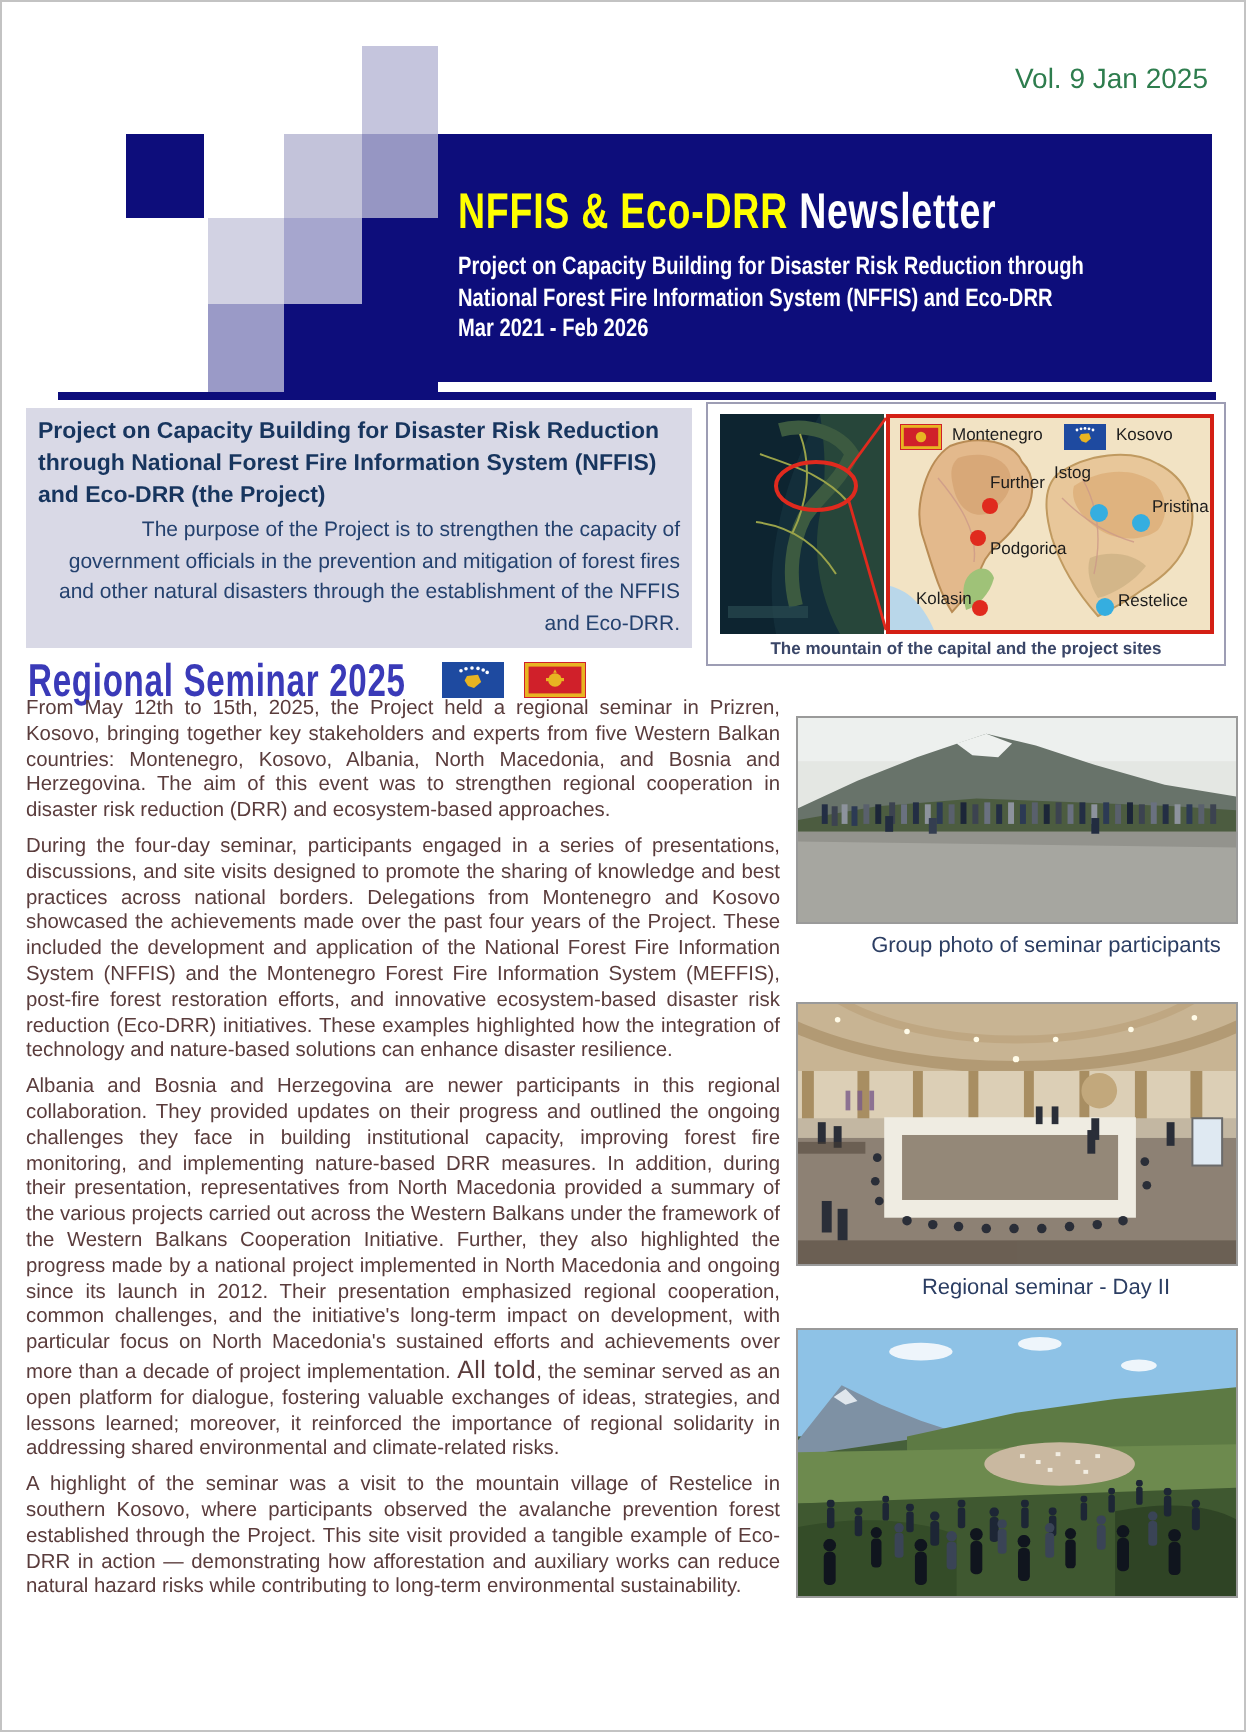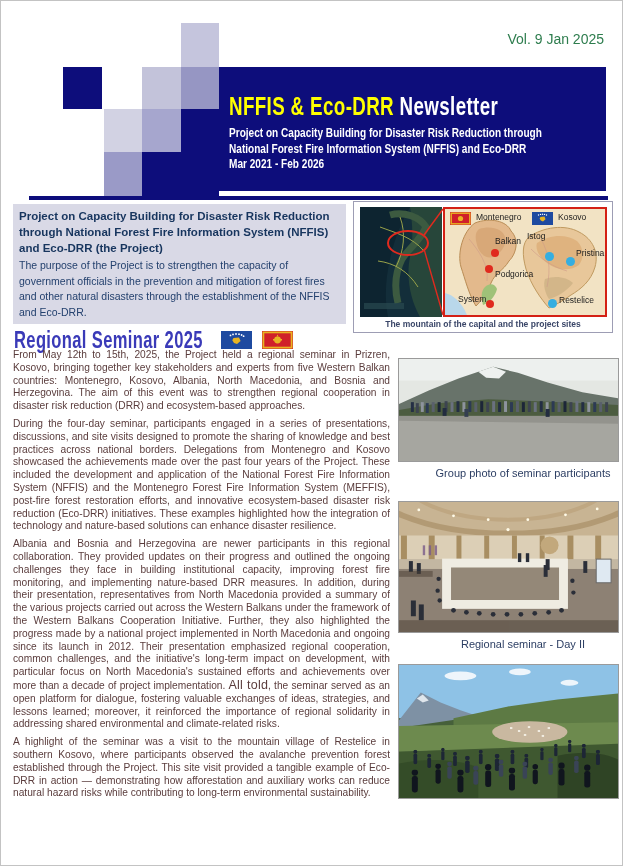--- a/index.html
+++ b/index.html
@@ -17,21 +17,21 @@
     font-weight:bold;font-size:25px;line-height:26px;color:#fff;letter-spacing:.5px;}
   .band-title .hl{color:var(--yellow,#ffff00);}
   .band-sub{white-space:nowrap;transform:scaleX(.8);transform-origin:left center;
     font-weight:bold;font-size:12.6px;line-height:14.5px;color:#fff;margin-top:1px;}
   .band-sub.first{margin-top:7px;}
   .top-rule{position:absolute;left:28px;top:195px;width:579px;height:4px;background:var(--navy,#0d0d7b);}
   
   .project-box{position:absolute;left:12px;top:203px;width:333px;height:120px;
     background:var(--box-bg,#d9d9e6);box-sizing:border-box;padding:4px 6px;}
   .project-title{font-size:11.5px;font-weight:bold;line-height:16px;color:var(--box-title,#17355e);margin:0;}
-  .project-body{font-size:10.5px;line-height:15.5px;color:var(--box-body,#24416e);margin:2px 0 0 0;}
+  .project-body{font-size:10.5px;line-height:15.5px;color:var(--box-body,#24416e);margin:2px 0 0 0;text-align:right;}
   .map-panel{position:absolute;left:352px;top:200px;width:260px;height:132px;background:#fff;
     border:1px solid #9d9db4;box-sizing:border-box;}
   .sat{position:absolute;left:6px;top:5px;width:82px;height:110px;}
   .inset{position:absolute;left:89px;top:5px;width:164px;height:110px;
     border:2px solid var(--map-border,#d42015);box-sizing:border-box;background:#c4b5fd;}
   .connector{position:absolute;left:0;top:0;width:258px;height:130px;pointer-events:none;}
   .map-caption{position:absolute;left:0;bottom:3px;width:100%;text-align:center;
     font-size:8.5px;font-weight:600;color:#3a4668;}
   .legend-flag{position:absolute;width:21px;height:13px;}
   .map-label{position:absolute;font-size:8.5px;color:#1c1c1c;white-space:nowrap;}
@@ -130,29 +130,29 @@
         <g fill="#fff">
             <circle cx="6.5" cy="3" r=".7"></circle>
             <circle cx="8.5" cy="2.4" r=".7"></circle>
             <circle cx="10.5" cy="2.2" r=".7"></circle>
             <circle cx="12.5" cy="2.4" r=".7"></circle>
             <circle cx="14.5" cy="3" r=".7"></circle>
           </g>
       </svg>
       <span class="map-label" style="left:113px;top:3px">Kosovo</span>
 
-      <span class="map-label" style="left:50px;top:27px">Balkan</span>
+      <span class="map-label" style="left:50px;top:27px">Further</span>
       <span class="dot red" style="left:46px;top:40px"></span>
       <span class="map-label" style="left:82px;top:22px">Istog</span>
       <span class="dot blue" style="left:100px;top:43px"></span>
       <span class="map-label" style="left:131px;top:39px">Pristina</span>
       <span class="dot blue" style="left:121px;top:48px"></span>
       <span class="dot red" style="left:40px;top:56px"></span>
       <span class="map-label" style="left:50px;top:60px">Podgorica</span>
-      <span class="map-label" style="left:13px;top:85px">System</span>
+      <span class="map-label" style="left:13px;top:85px">Kolasin</span>
       <span class="dot red" style="left:41px;top:91px"></span>
       <span class="dot blue" style="left:103px;top:90px"></span>
       <span class="map-label" style="left:114px;top:86px">Restelice</span>
     </div>
     <div class="map-caption">The mountain of the capital and the project sites</div>
   </div>
 
   <h2 class="headline" style="margin:0">Regional Seminar 2025</h2>
   <svg class="flag kosovo" viewBox="0 0 31 18">
     <rect width="31" height="18" fill="#1e4aa0"></rect>

